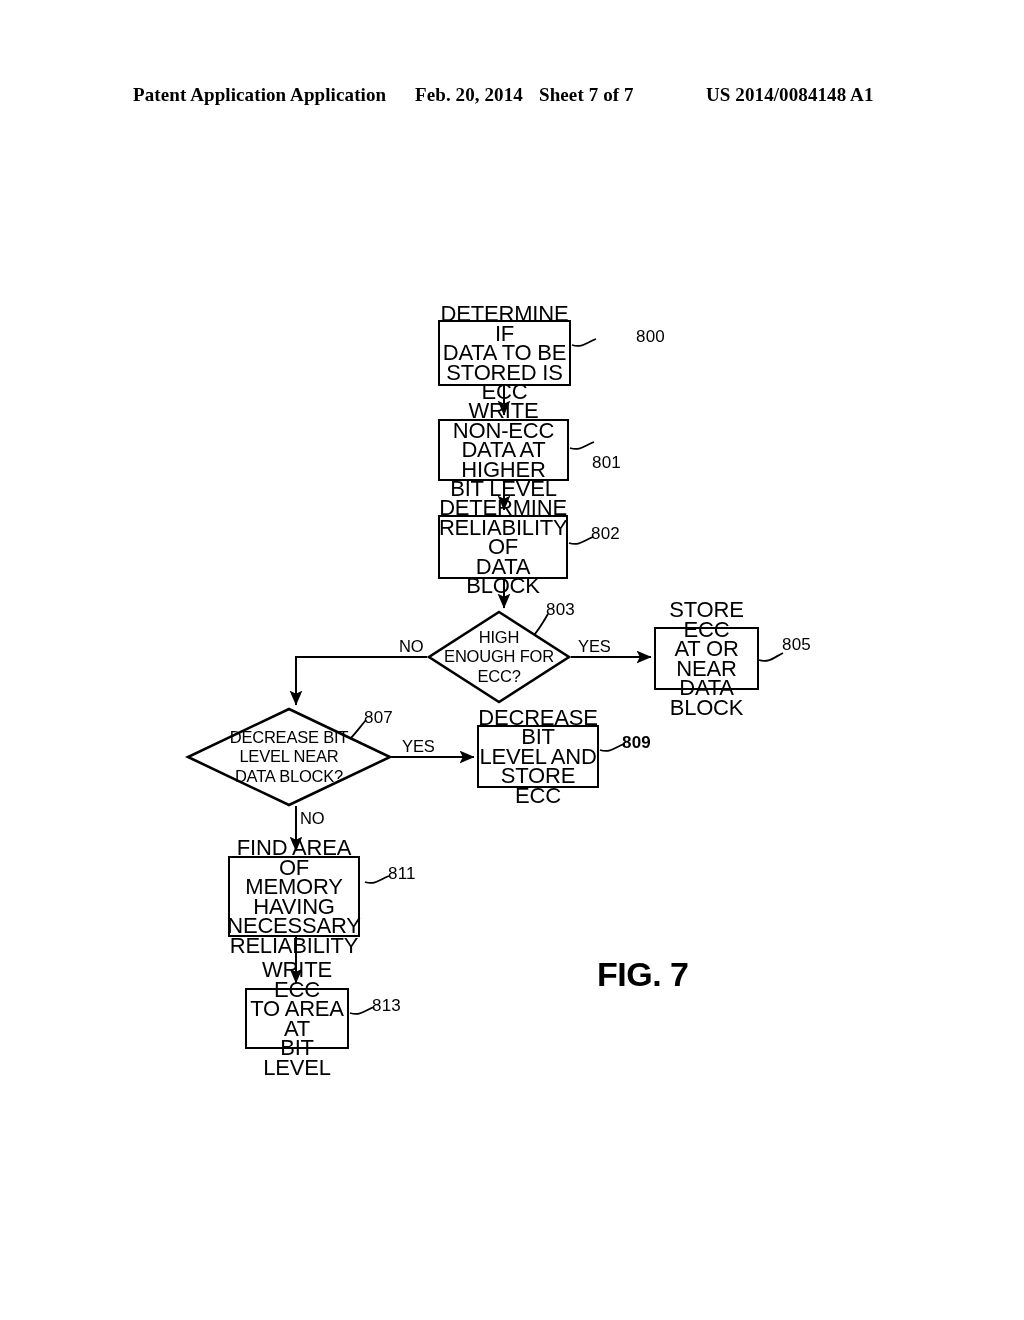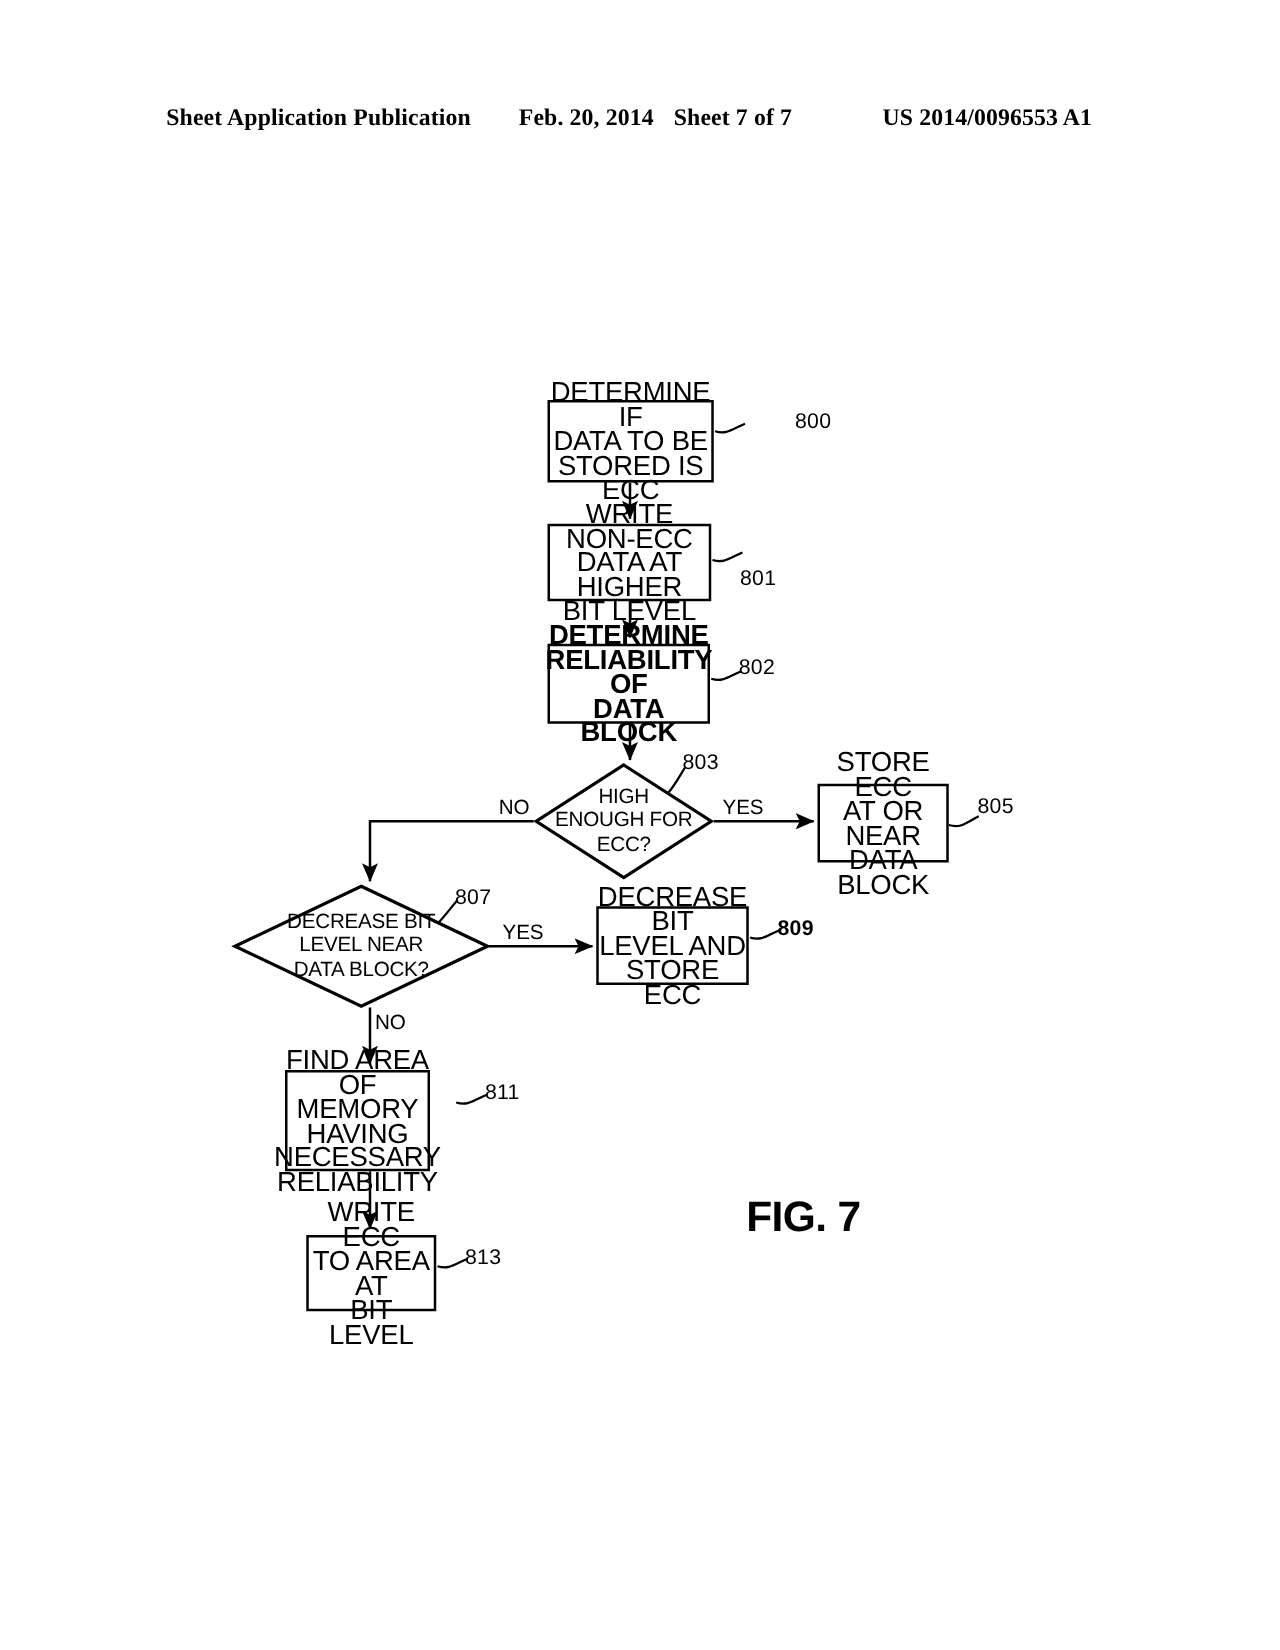--- a/index.html
+++ b/index.html
@@ -138,24 +138,24 @@
     top: 0;
     width: 1024px;
     height: 1320px;
     pointer-events: none;
   }
 </style>
 </head>
 <body>
 
 <div id="page-header">
-  <span class="hdr-pub">Sheet Application Publication</span>
+  <span class="hdr-pub">Patent Application Application</span>
   <span class="hdr-date">Feb. 20, 2014</span>
   <span class="hdr-sheet">Sheet 7 of 7</span>
-  <span class="hdr-patno">US 2014/0096553 A1</span>
+  <span class="hdr-patno">US 2014/0084148 A1</span>
 </div>
 
 <div id="flowchart">
 
   <svg id="connectors" viewBox="0 0 1024 1320" xmlns="http://www.w3.org/2000/svg">
     <defs>
       <marker id="arrow" markerWidth="9" markerHeight="9" refX="7.2" refY="3.2" orient="auto" markerUnits="strokeWidth">
         <path d="M0,0 L7.5,3.2 L0,6.4 L1.6,3.2 z" fill="#000"></path>
       </marker>
     </defs>
@@ -196,21 +196,21 @@
   </div>
   <div class="ref-num" style="left:594px; top:327px;margin-left:42px;">800</div>
 
   <div class="node-box" style="left:438px; top:419px; width:131px; height:62px;">
     <span>WRITE NON-ECC
 DATA AT HIGHER
 BIT LEVEL</span>
   </div>
   <div class="ref-num" style="left:592px; top:453px;">801</div>
 
-  <div class="node-box" style="left:438px; top:515px; width:130px; height:64px;font-weight:bold;">
+  <div class="node-box" style="left:438px; top:515px; width:130px; height:64px;">
     <span>DETERMINE
 RELIABILITY OF
 DATA BLOCK</span>
   </div>
   <div class="ref-num" style="left:591px; top:524px;">802</div>
 
   <div class="node-diamond" style="left:427px; top:610px; width:144px; height:94px;">
     <svg width="144" height="94" viewBox="0 0 144 94" xmlns="http://www.w3.org/2000/svg">
       <polygon points="72,2 142,47 72,92 2,47" fill="#fff" stroke="#000" stroke-width="2.6"></polygon>
     </svg>
@@ -241,21 +241,21 @@
   <div class="edge-label" style="left:402px; top:737px;">YES</div>
   <div class="edge-label" style="left:300px; top:809px;">NO</div>
 
   <div class="node-box" style="left:477px; top:725px; width:122px; height:63px;">
     <span>DECREASE BIT
 LEVEL AND
 STORE ECC</span>
   </div>
   <div class="ref-num" style="left:622px; top:733px;font-weight:bold;">809</div>
 
-  <div class="node-box" style="left:228px; top:856px; width:116px; height:81px;">
+  <div class="node-box" style="left:228px; top:856px; width:132px; height:81px;">
     <span>FIND AREA OF
 MEMORY HAVING
 NECESSARY
 RELIABILITY</span>
   </div>
   <div class="ref-num" style="left:388px; top:864px;">811</div>
 
   <div class="node-box" style="left:245px; top:988px; width:104px; height:61px;">
     <span>WRITE ECC
 TO AREA AT

